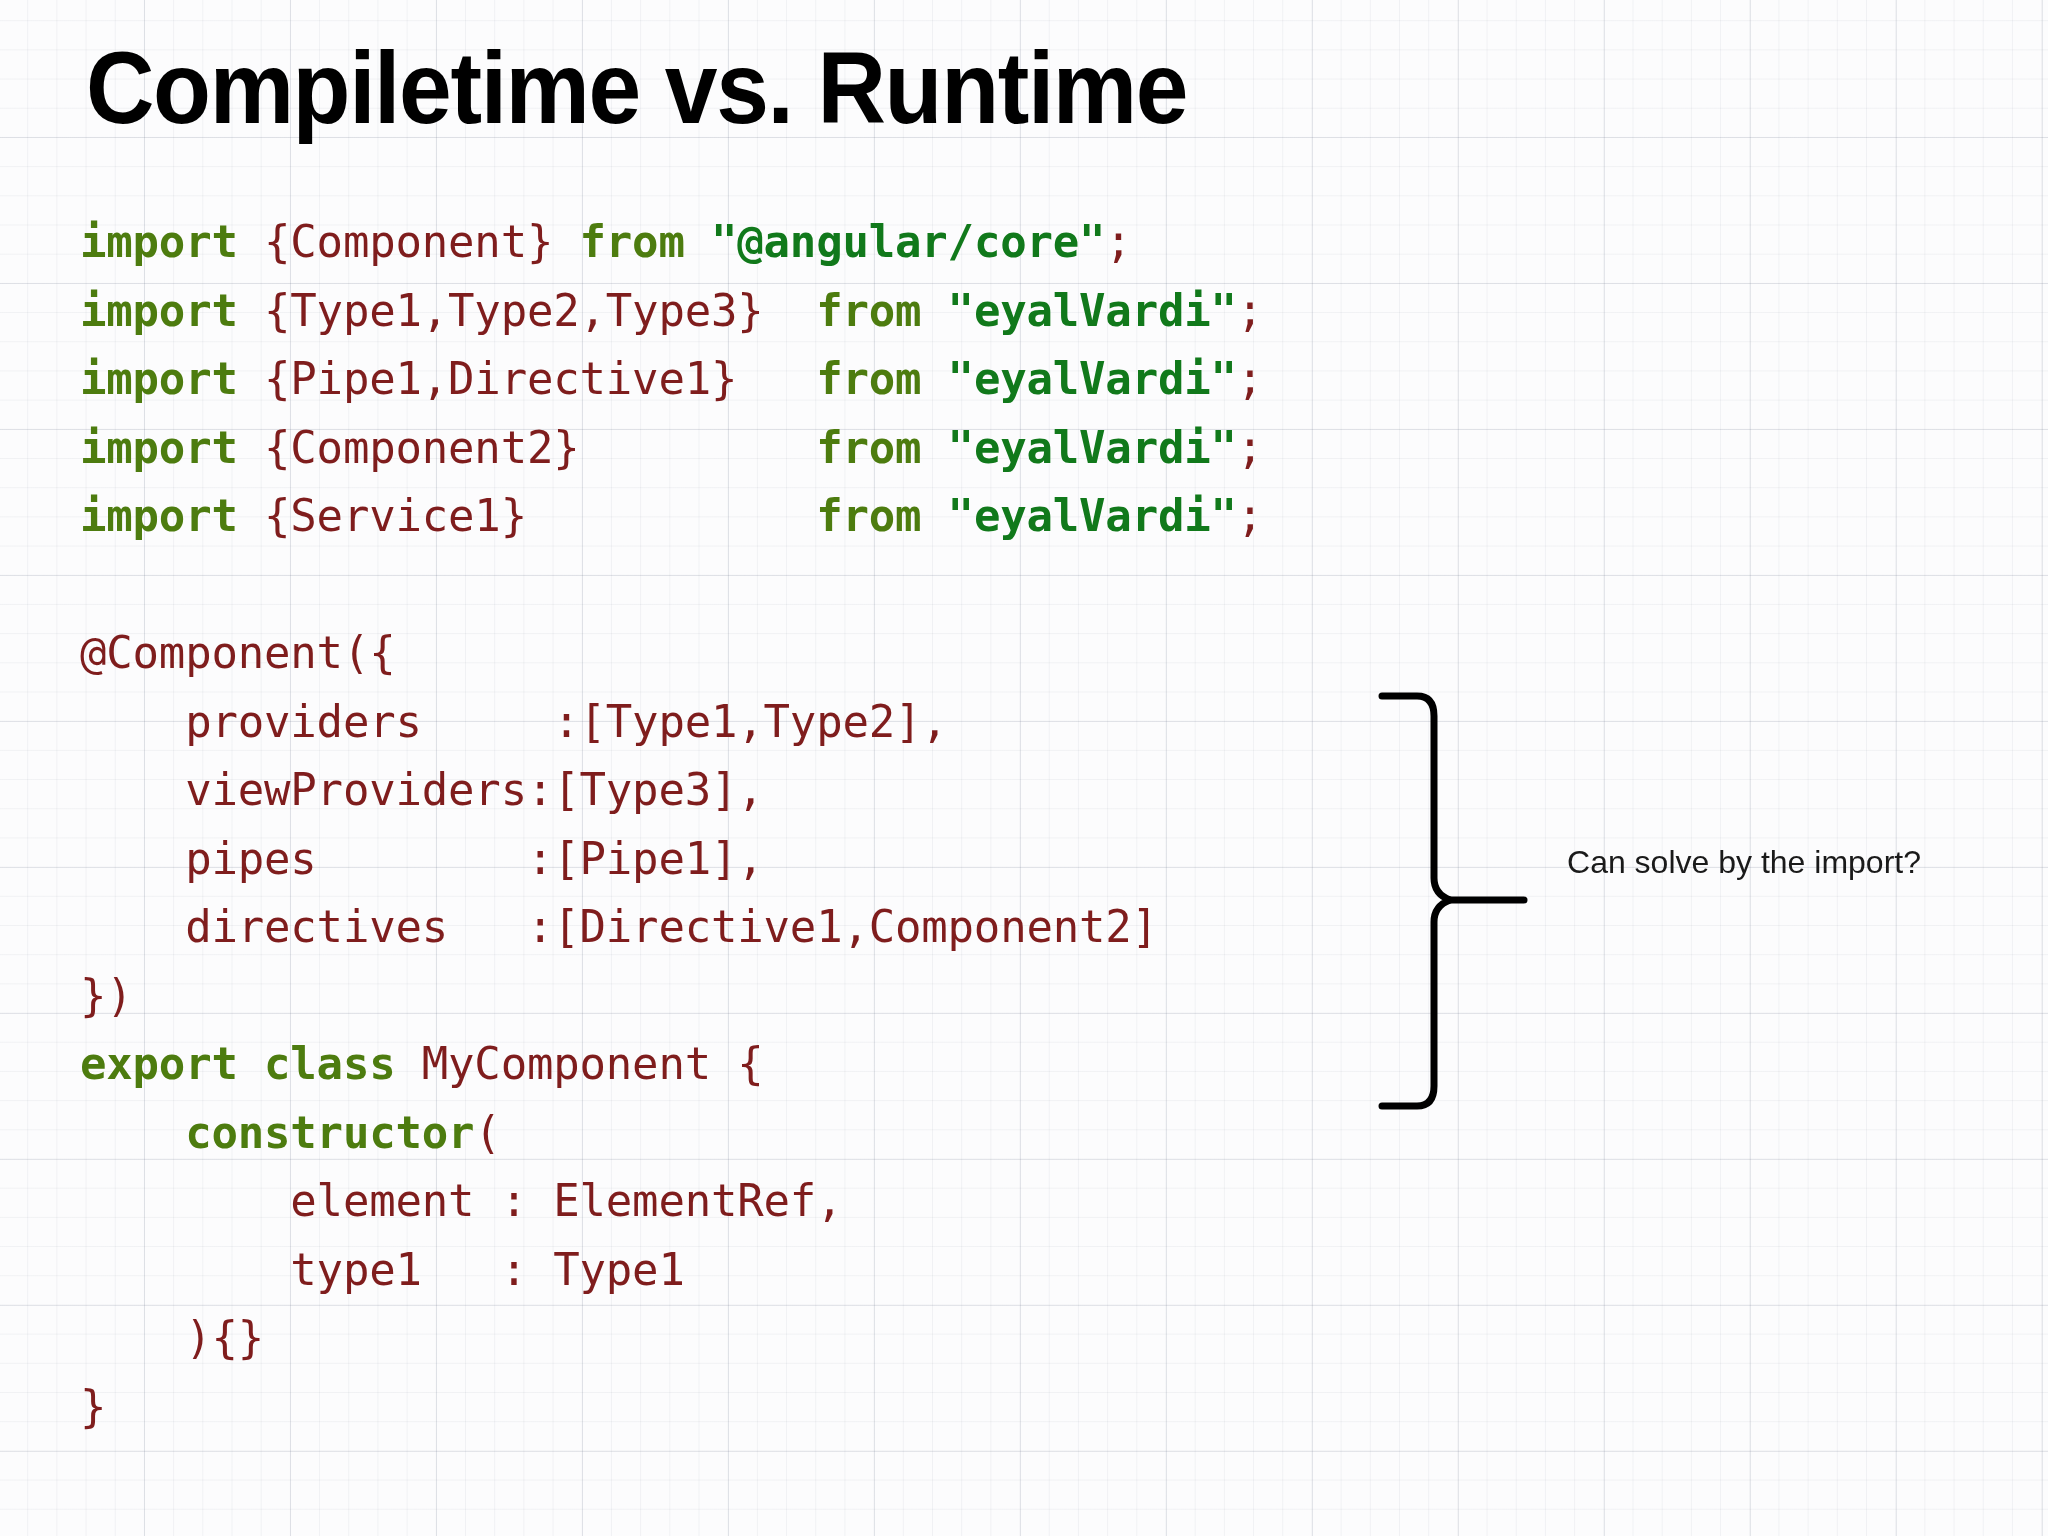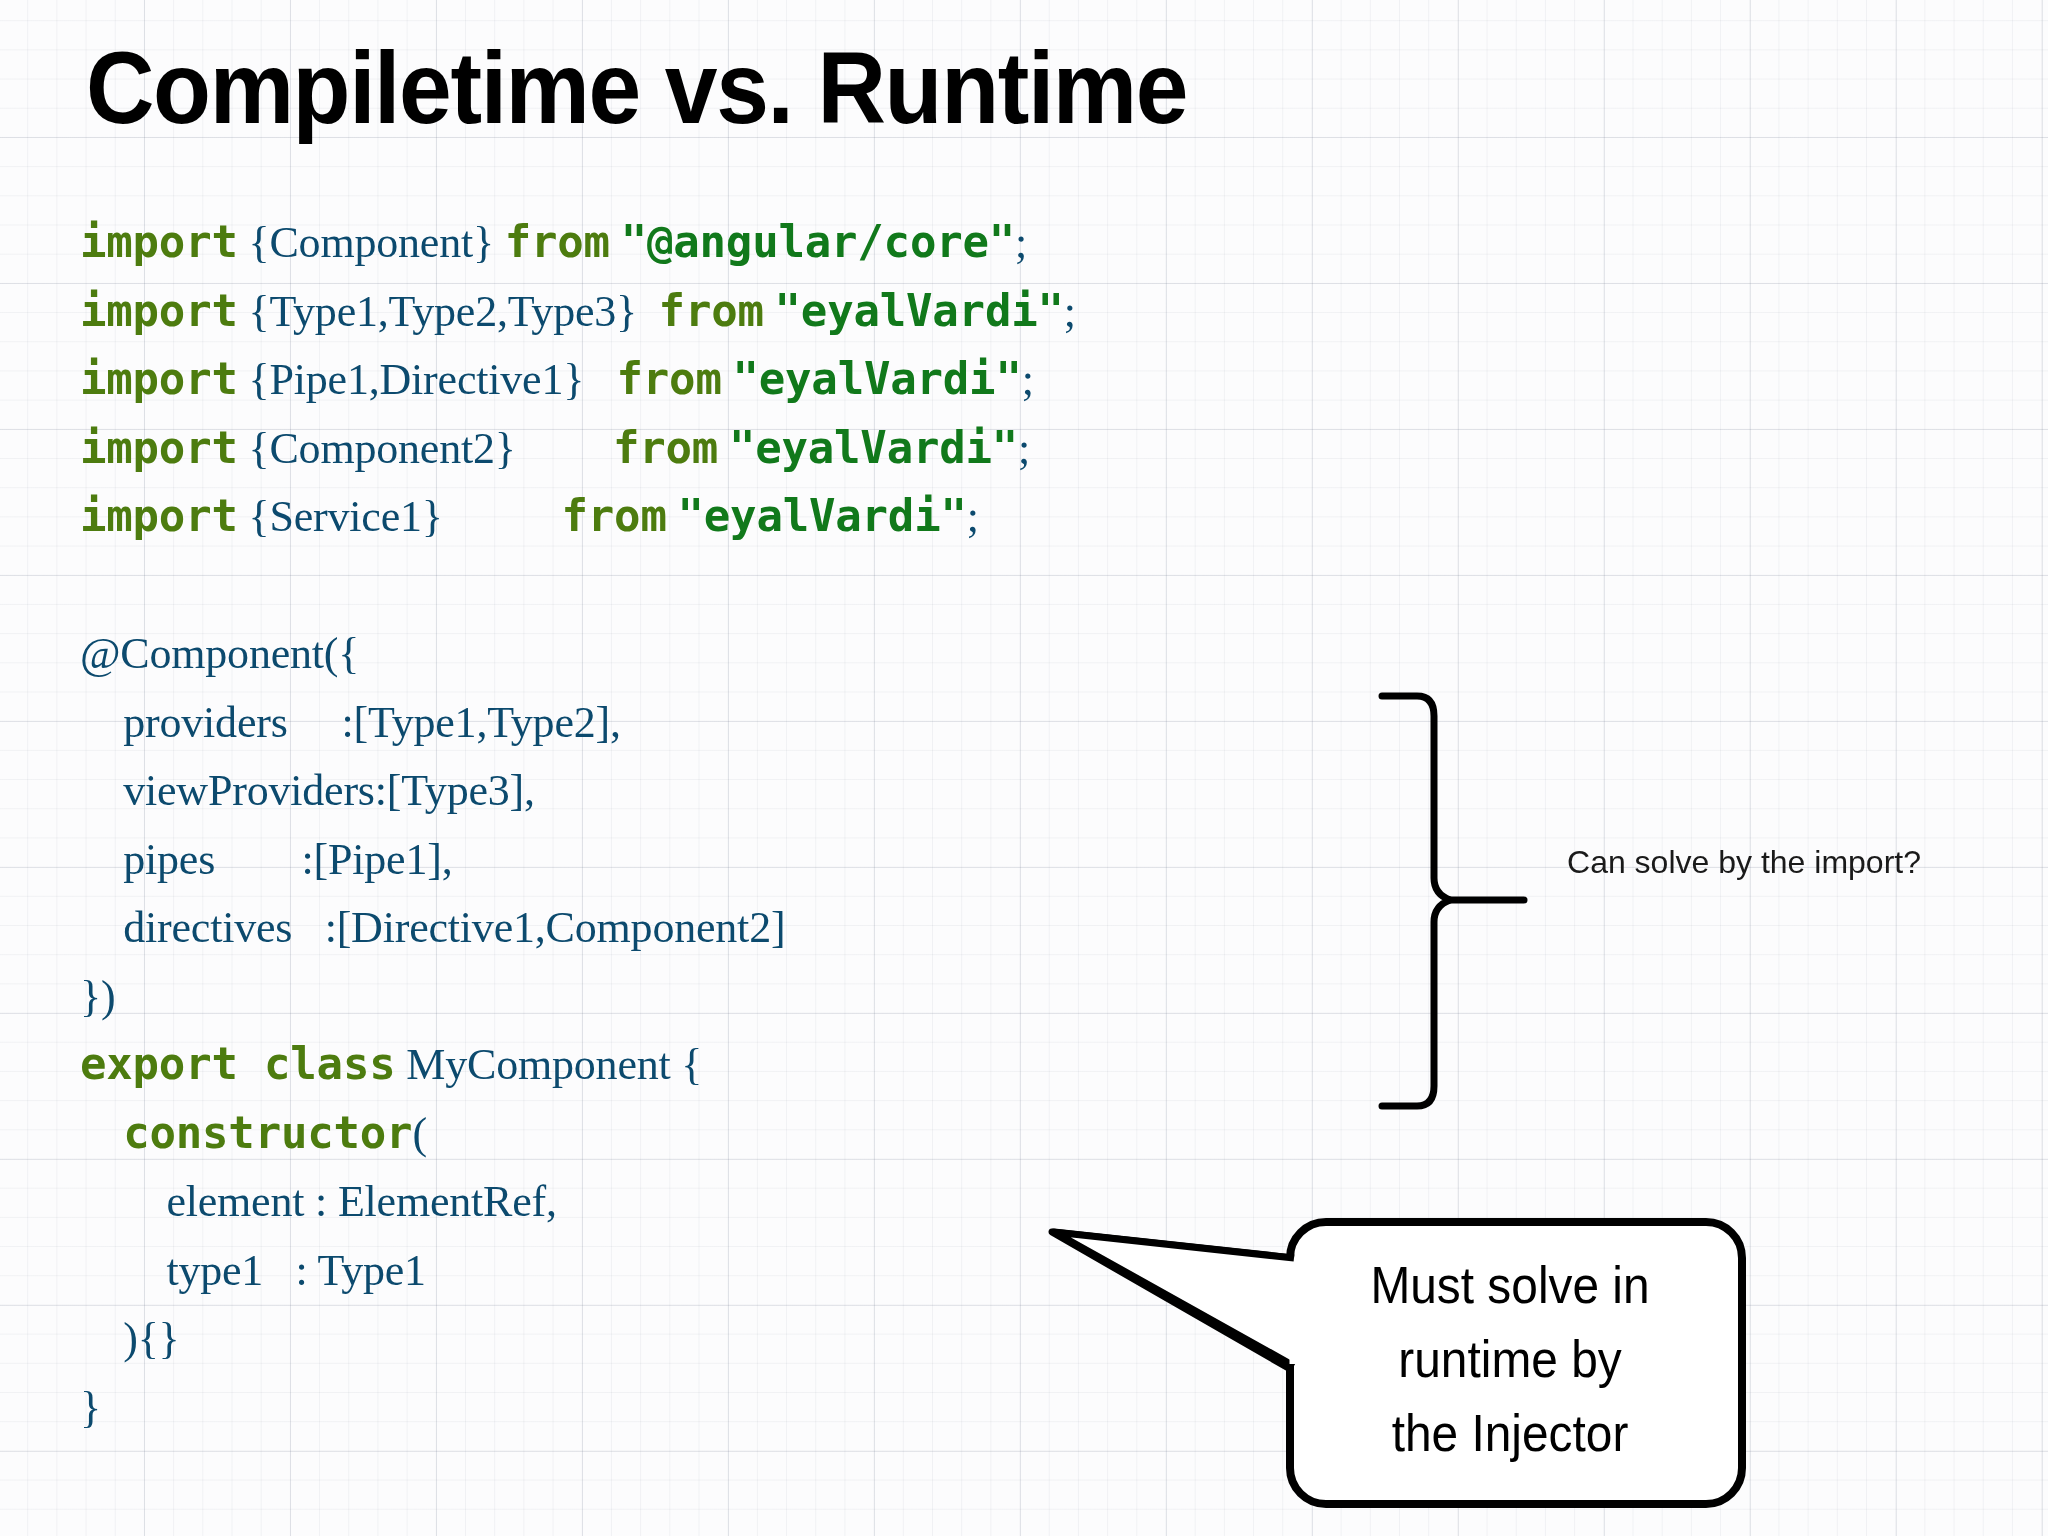--- a/index.html
+++ b/index.html
@@ -53,21 +53,21 @@
     font-family: "DejaVu Sans Mono", "Liberation Mono", monospace;
     font-size: 44px;
     line-height: 68.5px;
     color: #111111;
     white-space: pre;
     letter-spacing: -0.2px;
   }
   .code .ln { display: block; height: 68.5px; white-space: pre; }
   .kw   { color: #4d7c0f; font-weight: bold; }
   .str  { color: #11791b; font-weight: bold; }
-  .pn   { color: #0c4a6e; font-family: Liberation Serif, serif; }
+  .pn   { color: #7f1d1d; }
 
   
   .brace-wrap {
     position: absolute;
     left: 1372px;
     top: 688px;
     width: 146px;
     height: 420px;
   }
   .brace-wrap svg { display: block; }
@@ -122,27 +122,14 @@
       <path d="M 10 8 L 45 8 Q 62 8 62 28 L 62 190 Q 62 206 78 212 Q 62 218 62 234 L 62 398 Q 62 418 45 418 L 10 418" fill="none" stroke="#000000" stroke-width="7" stroke-linecap="round" stroke-linejoin="round" transform="translate(0,0) scale(1,1)" style="transform-origin:center"></path>
       <path d="M 78 212 L 152 212" fill="none" stroke="#000000" stroke-width="7" stroke-linecap="round"></path>
     </svg>
   </div>
 
   <div class="brace-note">
     <span>Can solve by the</span>
     <span>import?</span>
   </div>
 
-  <div class="callout">
-    <svg width="780" height="300" viewBox="0 0 780 300" aria-hidden="true">
-      <path d="M 290 44 L 50 18 L 290 156 Z" fill="#ffffff" stroke="#000000" stroke-width="7" stroke-linejoin="round"></path>
-      <rect x="288" y="8" width="452" height="282" rx="36" ry="36" fill="#ffffff" stroke="#000000" stroke-width="8"></rect>
-      <path d="M 292 44 L 52 18 L 292 152" fill="#ffffff" stroke="#000000" stroke-width="7" stroke-linejoin="round"></path>
-      <line x1="292" y1="48" x2="292" y2="150" stroke="#ffffff" stroke-width="9"></line>
-    </svg>
-    <div class="callout-text">
-      <span>Must solve in</span>
-      <span>runtime by</span>
-      <span>the Injector</span>
-    </div>
-  </div>
 
 </div>
 
 </body></html>

